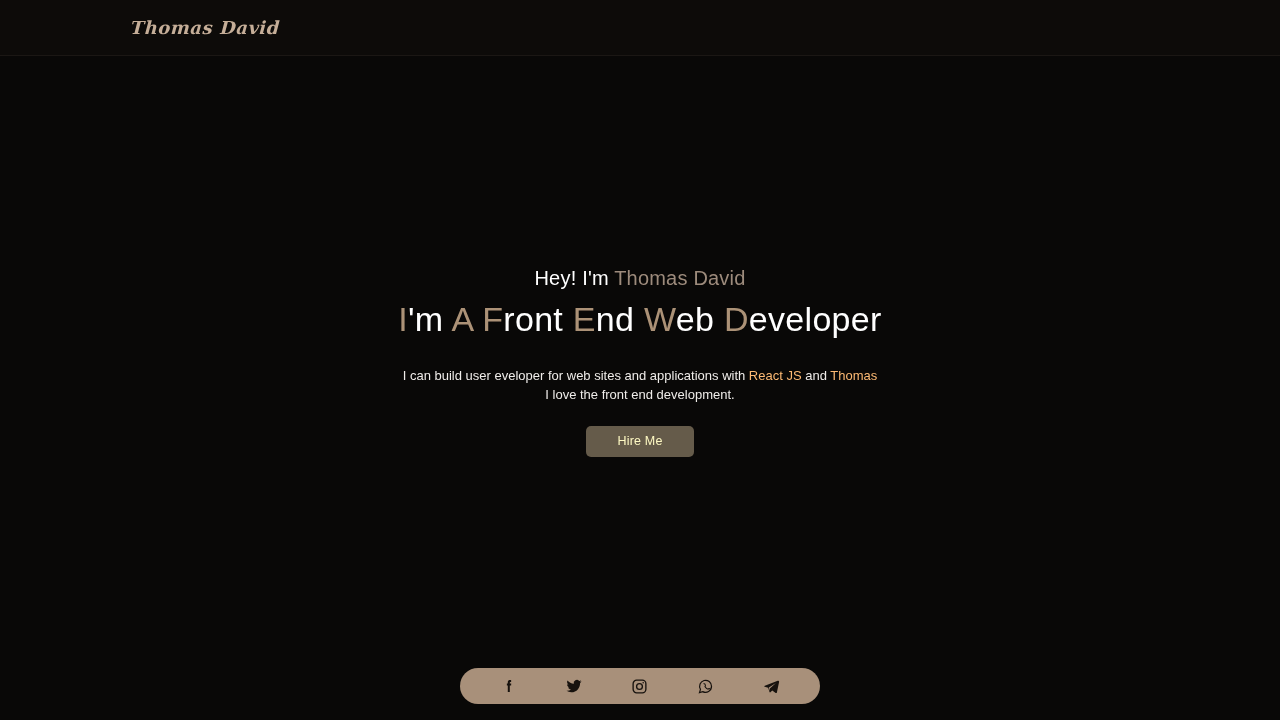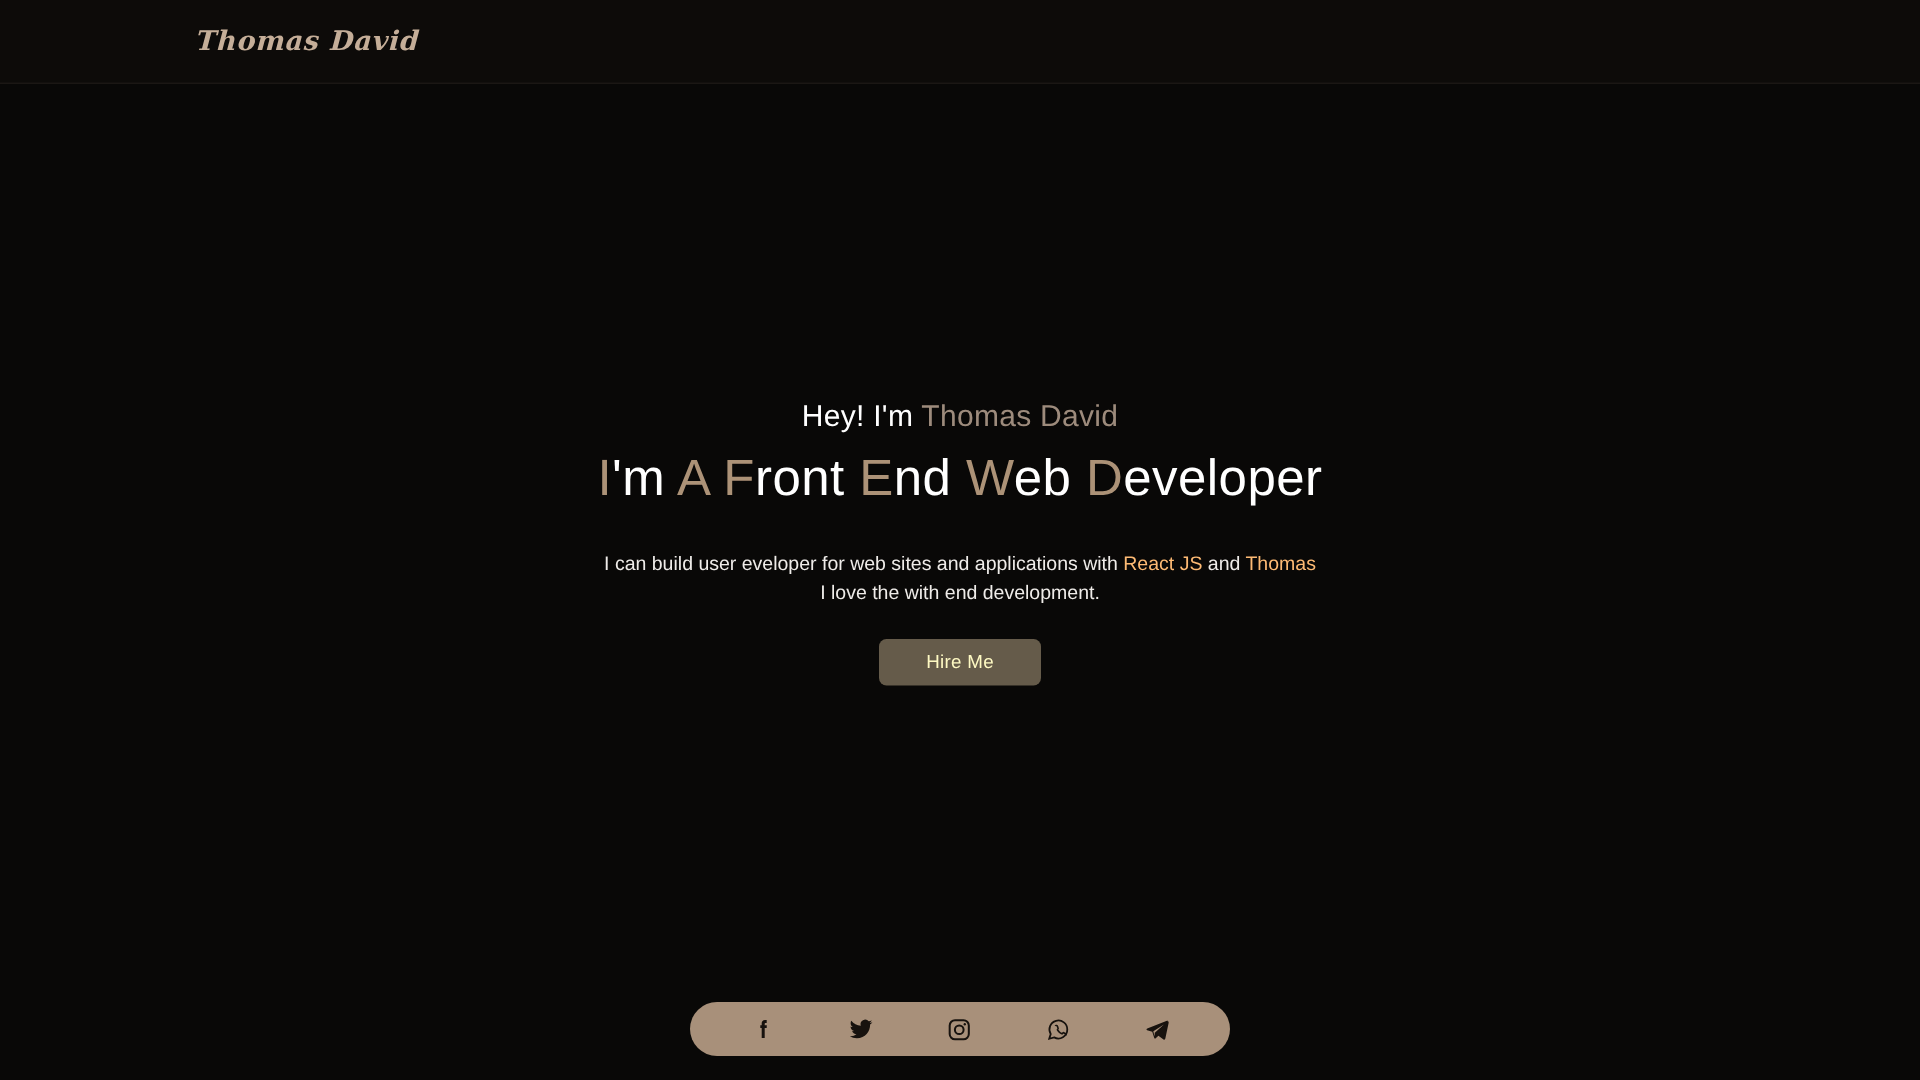--- a/index.html
+++ b/index.html
@@ -159,21 +159,21 @@
 
   <div class="hero-greeting"><span>Hey! I'm </span><span class="accent">Thomas David</span></div>
 
   <h1 class="hero-title"><span class="cap">I</span><span>'m</span>
     <span class="cap">A</span><span></span>
     <span class="cap">F</span><span>ront</span>
     <span class="cap">E</span><span>nd</span>
     <span class="cap">W</span><span>eb</span>
     <span class="cap">D</span><span>eveloper</span></h1>
 
-  <p class="hero-desc"><span>I can build user eveloper for web sites and applications with </span><span class="tech">React JS</span><span> and </span><span class="tech">Thomas</span><br><span>I love the with end development.</span></p>
+  <p class="hero-desc"><span>I can build user eveloper for web sites and applications with </span><span class="tech">React JS</span><span> and </span><span class="tech">Thomas</span><br><span>I love the front end development.</span></p>
 
   <button class="hire-btn" type="button">Hire Me</button>
 
 </main>
 
 <div class="social-bar">
 
   <a class="social-link" href="#">
     <span>
       <svg width="16" height="16" viewBox="0 0 24 24" fill="currentColor" aria-hidden="true">

